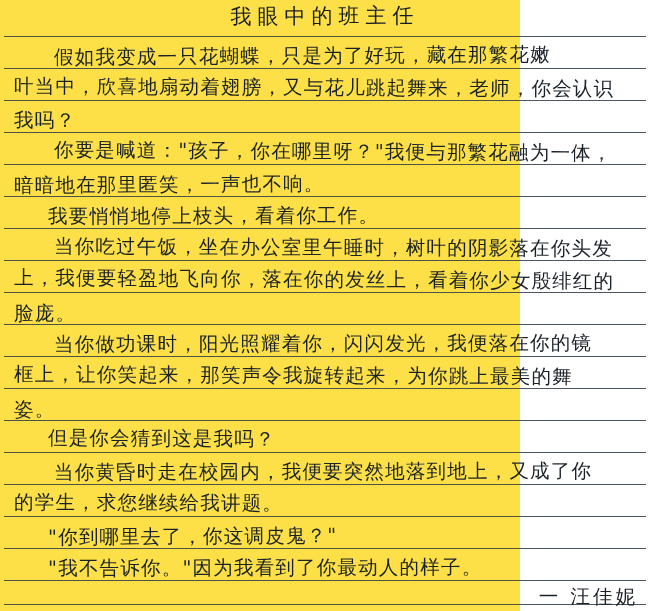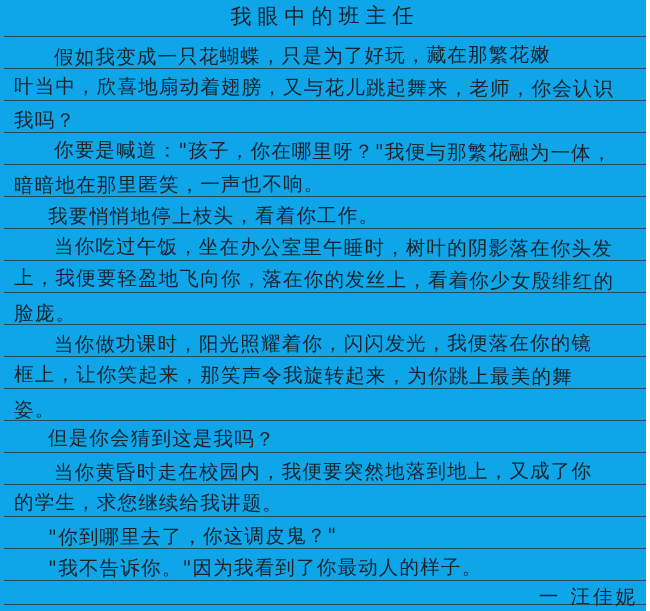--- a/index.html
+++ b/index.html
@@ -9,23 +9,23 @@
   }
   body {
     width: 650px;
     height: 611px;
     font-family: "DejaVu Sans", sans-serif;
     overflow: hidden;
   }
 
   #page {
     position: relative;
-    width: 646px;
+    width: 520px;
     height: 611px;
-    background: #0ea5e9;
+    background: #fde047;
   }
 
   
   .rules {
     position: absolute;
     left: 0;
     top: 0;
     width: 650px;
     height: 611px;
     pointer-events: none;

